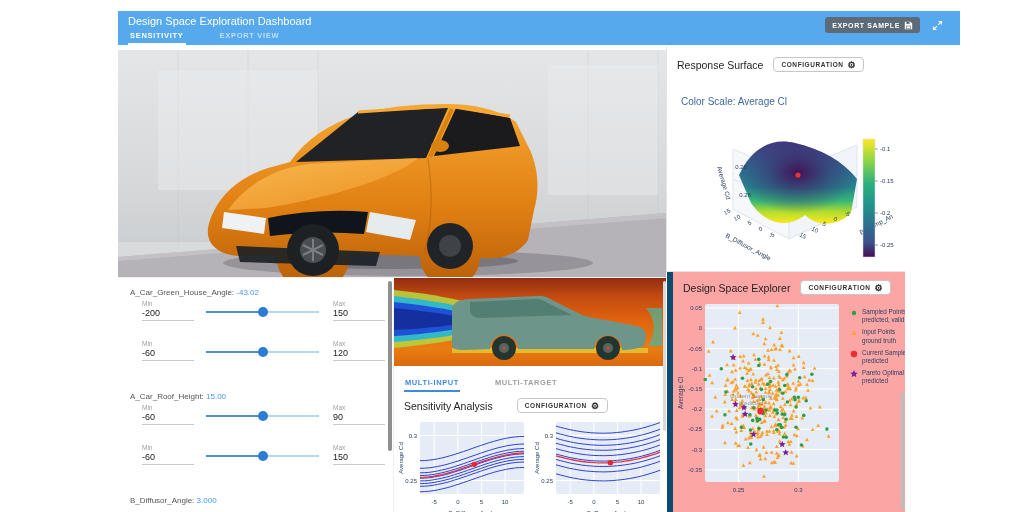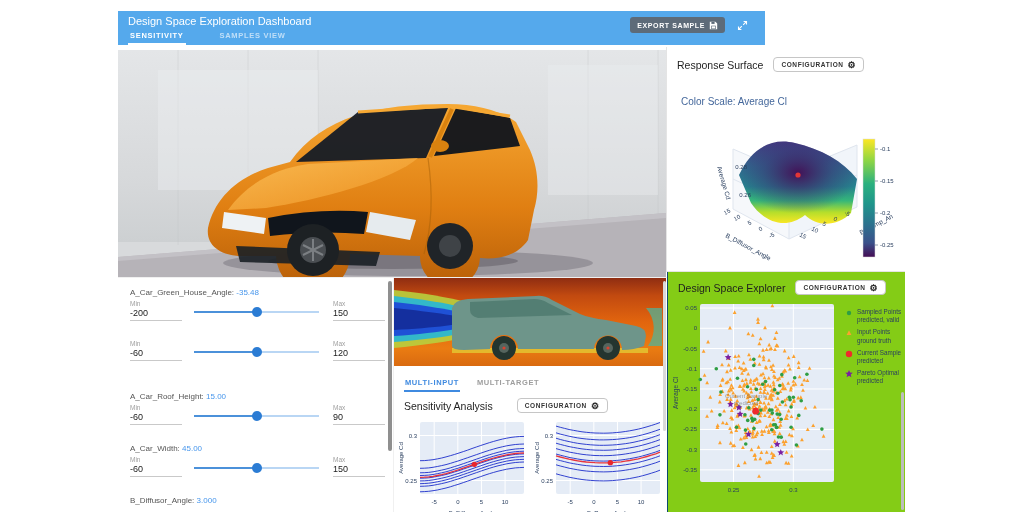--- a/index.html
+++ b/index.html
@@ -1,69 +1,69 @@
 <!DOCTYPE html>
 <html><head>
 <meta charset="utf-8">
 <style>
   html,body{margin:0;padding:0;background:#fff;}
   .page{position:relative;width:1024px;height:512px;background:#fff;overflow:hidden;
         font-family:"Liberation Sans",sans-serif;-webkit-font-smoothing:antialiased;}
   .abs{position:absolute;}
 
   
-  .appbar{left:118px;top:11px;width:647px;height:34px;background:#55a9ec;}
+  .appbar{left:118px;top:11px;width:842px;height:34px;background:#55a9ec;}
   .appbar-title{position:absolute;left:10px;top:4px;font-size:11px;color:#fff;}
   .appbar-tabs{position:absolute;left:10px;bottom:0;display:flex;gap:32px;}
   .appbar-tab{font-size:7.5px;font-weight:bold;letter-spacing:.7px;color:rgba(255,255,255,.62);
               padding:3px 2px 3px 2px;border-bottom:2px solid transparent;cursor:pointer;}
   .appbar-tab.active{color:#fff;border-bottom-color:#fff;}
   .export-btn{position:absolute;right:40px;top:6px;height:16px;background:#5d6b79;border:none;
               border-radius:3px;color:#fff;font-size:7px;font-weight:bold;letter-spacing:.6px;
               display:flex;align-items:center;gap:4px;padding:0 7px;cursor:pointer;}
   .expand-icon{position:absolute;right:17px;top:9px;width:11px;height:11px;cursor:pointer;}
 
   
   .car-panel{left:118px;top:50px;width:548px;height:227px;background:#d8dadc;overflow:hidden;}
   .response-panel{left:666px;top:47px;width:239px;height:225px;background:#fff;
                   border-left:1px solid #e4e4e4;border-bottom:1px solid #e4e4e4;box-sizing:border-box;}
   .sliders-panel{left:118px;top:277px;width:275px;height:235px;background:#fff;overflow:hidden;
                  border-top:1px solid #f0f0f0;box-sizing:border-box;}
   .center-panel{left:393px;top:277px;width:274px;height:235px;background:#fff;overflow:hidden;
                 border-top:1px solid #f0f0f0;border-left:1px solid #f0f0f0;box-sizing:border-box;}
-  .explorer-panel{left:667px;top:272px;width:238px;height:240px;background:#84cc16;overflow:hidden;
-                  border-left:1px solid #0c4a6e;box-sizing:border-box;}
+  .explorer-panel{left:667px;top:272px;width:238px;height:240px;background:#fca5a5;overflow:hidden;
+                  border-left:6px solid #0c4a6e;box-sizing:border-box;}
 
   .panel-header{display:flex;align-items:center;gap:10px;padding:10px 0 0 10px;}
   .panel-title{font-size:10.5px;color:#1f1f1f;}
   .config-btn{display:flex;align-items:center;gap:4px;border:1px solid #c6c6c6;border-radius:4px;
               background:#fff;color:#333;font-size:6.5px;font-weight:bold;letter-spacing:.6px;
               padding:3px 7px;cursor:pointer;font-family:"Liberation Sans",sans-serif;}
   .gear{font-size:9px;line-height:6px;color:#222;}
 
   .color-scale{margin:24px 0 0 14px;font-size:10px;color:#44679b;}
   .surface-svg{position:absolute;left:0;top:62px;}
 
   
   .sliders-list{padding:10px 8px 0 12px;}
   .slider-row{height:52px;}
   .slider-label{font-size:8px;color:#555;margin-bottom:3px;}
   .slider-label .val{color:#4796ec;}
-  .slider-controls{display:flex;align-items:flex-end;}
+  .slider-controls{display:flex;align-items:flex-end;margin-left:12px;}
   .bound{width:52px;}
   .bound .cap{font-size:6.5px;color:#9e9e9e;margin-bottom:1px;}
   .bound .bval{font-size:9px;color:#212121;border-bottom:1px solid #c9c9c9;padding-bottom:2px;}
   .track{flex:1;position:relative;height:2px;background:#b9d6f4;margin:0 14px 8px 12px;cursor:pointer;}
   .track .fill{position:absolute;left:0;top:0;height:2px;background:#4b91da;}
   .track .thumb{position:absolute;top:-4px;width:10px;height:10px;border-radius:50%;
                 background:#2b7cd4;transform:translateX(-5px);cursor:pointer;}
   .scrollbar{position:absolute;border-radius:2px;}
 
   
-  .center-tabs{display:flex;gap:16px;padding:5px 0 0 10px;align-items:flex-end;}
+  .center-tabs{display:flex;gap:34px;padding:5px 0 0 10px;align-items:flex-end;}
   .center-tab{font-size:7.5px;font-weight:bold;letter-spacing:.6px;color:#9e9e9e;
               padding:3px 1px;border-bottom:2px solid transparent;cursor:pointer;}
   .center-tab.active{color:#3f8ae0;border-bottom-color:#3f8ae0;}
   .sens-header{display:flex;align-items:center;gap:24px;padding:6px 0 0 10px;}
   .plots{display:flex;padding-top:3px;}
 
   
   .legend{position:absolute;left:176px;top:36px;width:62px;}
   .lg-item{display:flex;align-items:flex-start;gap:3px;margin-bottom:4px;}
   .lg-txt{font-size:6.3px;line-height:1.3;color:#2a3f5f;}
@@ -71,21 +71,21 @@
 </style>
 </head>
 <body>
 
 <div class="page">
 
   <div class="abs appbar">
     <div class="appbar-title">Design Space Exploration Dashboard</div>
     <div class="appbar-tabs">
       <div class="appbar-tab active">SENSITIVITY</div>
-      <div class="appbar-tab">SAMPLES VIEW</div>
+      <div class="appbar-tab">EXPORT VIEW</div>
     </div>
     <button class="export-btn">
       <span>EXPORT SAMPLE</span>
       <svg width="9" height="9" viewBox="0 0 9 9">
         <path d="M0.8,0.8 h5.6 L8.2,2.4 V8.2 H0.8 Z" fill="#fff"></path>
         <rect x="2.4" y="0.9" width="3.2" height="2" fill="#5d6b79"></rect>
         <rect x="2.2" y="4.7" width="4.6" height="3.4" fill="#5d6b79"></rect>
         <rect x="2.8" y="5.3" width="3.4" height="2.2" fill="#fff"></rect>
       </svg>
     </button>
@@ -246,21 +246,21 @@
           <line x1="208" y1="136" x2="211" y2="136" stroke="#2a3f5f" stroke-width="0.5"></line>
           <text x="213" y="138">-0.25</text>
         </g>
       </g>
     </svg>
   </div>
 
   <div class="abs sliders-panel">
     <div class="sliders-list">
         <div class="slider-row">
-          <div class="slider-label"><span>A_Car_Green_House_Angle: </span><span class="val">-35.48</span></div>
+          <div class="slider-label"><span>A_Car_Green_House_Angle: </span><span class="val">-43.02</span></div>
           <div class="slider-controls">
             <div class="bound">
               <div class="cap">Min</div>
               <div class="bval">-200</div>
             </div>
             <div class="track">
               <div class="fill" style="width: 50%;"></div>
               <div class="thumb" style="left: 50%;"></div>
             </div>
             <div class="bound">
@@ -296,21 +296,20 @@
               <div class="fill" style="width: 50%;"></div>
               <div class="thumb" style="left: 50%;"></div>
             </div>
             <div class="bound">
               <div class="cap">Max</div>
               <div class="bval">90</div>
             </div>
           </div>
         </div>
         <div class="slider-row">
-          <div class="slider-label"><span>A_Car_Width: </span><span class="val">45.00</span></div>
           <div class="slider-controls">
             <div class="bound">
               <div class="cap">Min</div>
               <div class="bval">-60</div>
             </div>
             <div class="track">
               <div class="fill" style="width: 50%;"></div>
               <div class="thumb" style="left: 50%;"></div>
             </div>
             <div class="bound">

